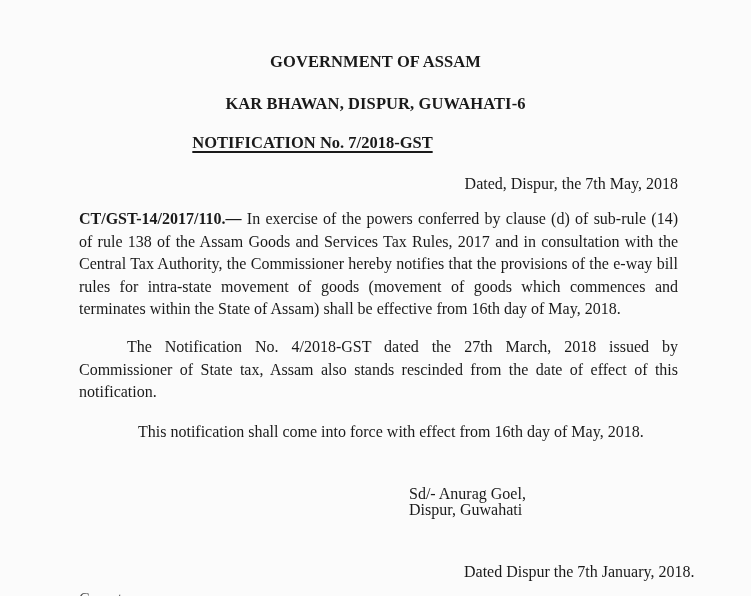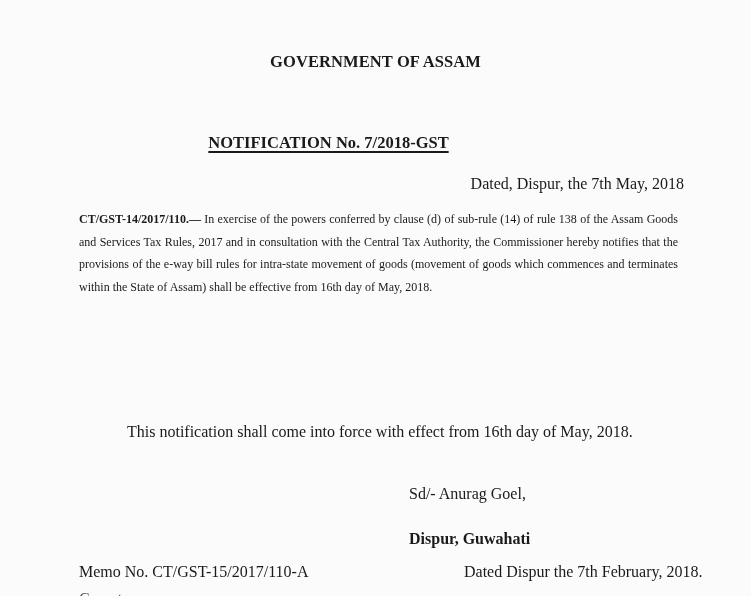--- a/index.html
+++ b/index.html
@@ -6,49 +6,50 @@
   body {
     width: 751px; height: 596px; overflow: hidden;
     background: #fbfbfb;
     font-family: "Liberation Serif", "DejaVu Serif", serif;
     color: #1a1a1a;
     position: relative;
   }
   .page { position: absolute; left: 0; top: 0; width: 751px; height: 596px; }
   .abs { position: absolute; white-space: nowrap; }
   .hdr { left: 0; width: 751px; text-align: center; font-weight: bold; font-size: 16.5px; letter-spacing: 0.1px; }
-  .notif { left: 0; width: 625px; text-align: center; font-weight: bold; font-size: 16.5px; padding-left: 16px; }
+  .notif { left: 0; width: 625px; text-align: center; font-weight: bold; font-size: 16.5px; }
   .notif span { text-decoration: underline; text-underline-offset: 3px; text-decoration-thickness: 1.5px; }
   .body-text { font-size: 16px; }
-  .para { position: absolute; left: 79px; width: 599px; font-size: 12px; line-height: 22.5px; text-align: justify; }
+  .para { position: absolute; left: 79px; width: 599px; font-size: 16px; line-height: 22.5px; text-align: justify; }
   .para .ref { font-weight: bold; }
   .indent { text-indent: 48px; }
   .center { }
 </style>
 </head>
 <body>
 
 <div class="page">
 
   <div class="abs hdr" style="top:52px;">GOVERNMENT OF ASSAM</div>
+  <div class="abs hdr" style="top:94px;">KAR BHAWAN, DISPUR, GUWAHATI-6</div>
 
   <div class="abs notif" style="top:133px;">
     <span>NOTIFICATION No. 7/2018-GST</span>
   </div>
 
-  <div class="abs body-text" style="top:175px; right:67px;">Dated, Dispur, the 7th May, 2018</div>
+  <div class="abs body-text" style="top:175px; right:73px;">Dated, Dispur, the 7th May, 2018</div>
 
   <div class="para" style="top:208px;">
     <span class="ref">CT/GST-14/2017/110.—</span><span> In exercise of the powers conferred by clause (d) of sub-rule (14) of rule 138 of the Assam Goods and Services Tax Rules, 2017 and in consultation with the Central Tax Authority, the Commissioner hereby notifies that the provisions of the e-way bill rules for intra-state movement of goods (movement of goods which commences and terminates within the State of Assam) shall be effective from 16th day of May, 2018.</span>
   </div>
 
+  <div class="para indent" style="top:336px;">The Notification No. 4/2018-GST dated the 27th March, 2018 issued by Commissioner of State tax, Assam also stands rescinded from the date of effect of this notification.</div>
 
-  <div class="abs body-text" style="top:423px; left:127px;">This notification shall come into force with effect from 16th day of May, 2018.</div>
+  <div class="abs body-text" style="top:423px; left:138px;">This notification shall come into force with effect from 16th day of May, 2018.</div>
 
   <div class="abs body-text center" style="top:485px; left:409px; width:226px;">Sd/- Anurag Goel,</div>
-  <div class="abs body-text center" style="top:530px; left:409px; width:226px;font-weight:bold;">Dispur, Guwahati</div>
+  <div class="abs body-text center" style="top:501px; left:409px; width:226px;">Dispur, Guwahati</div>
 
-  <div class="abs body-text" style="top:563px; left:79px;">Memo No. CT/GST-15/2017/110-A</div>
-  <div class="abs body-text" style="top:563px; left:464px;">Dated Dispur the 7th February, 2018.</div>
+  <div class="abs body-text" style="top:563px; left:464px;">Dated Dispur the 7th January, 2018.</div>
 
   <div class="abs body-text" style="top:590px; left:79px; color:#555;">Copy to</div>
 
 </div>
 
 </body></html>

